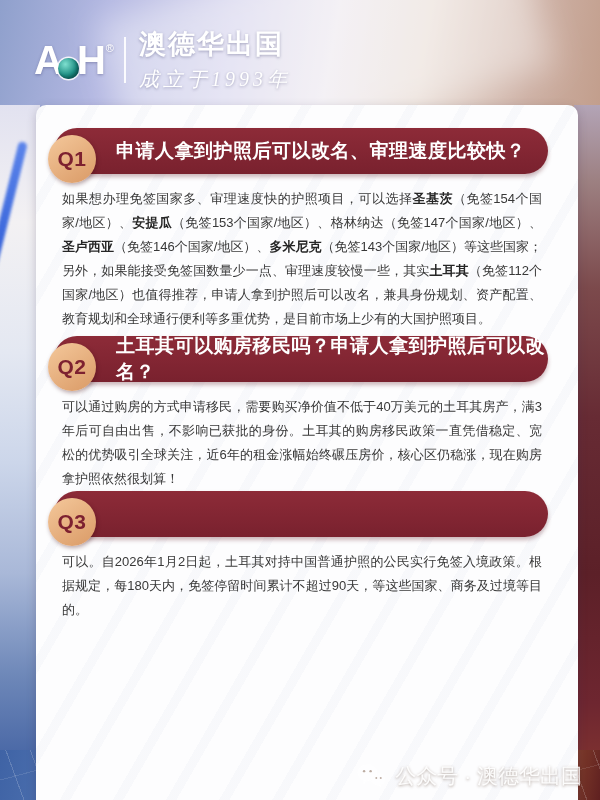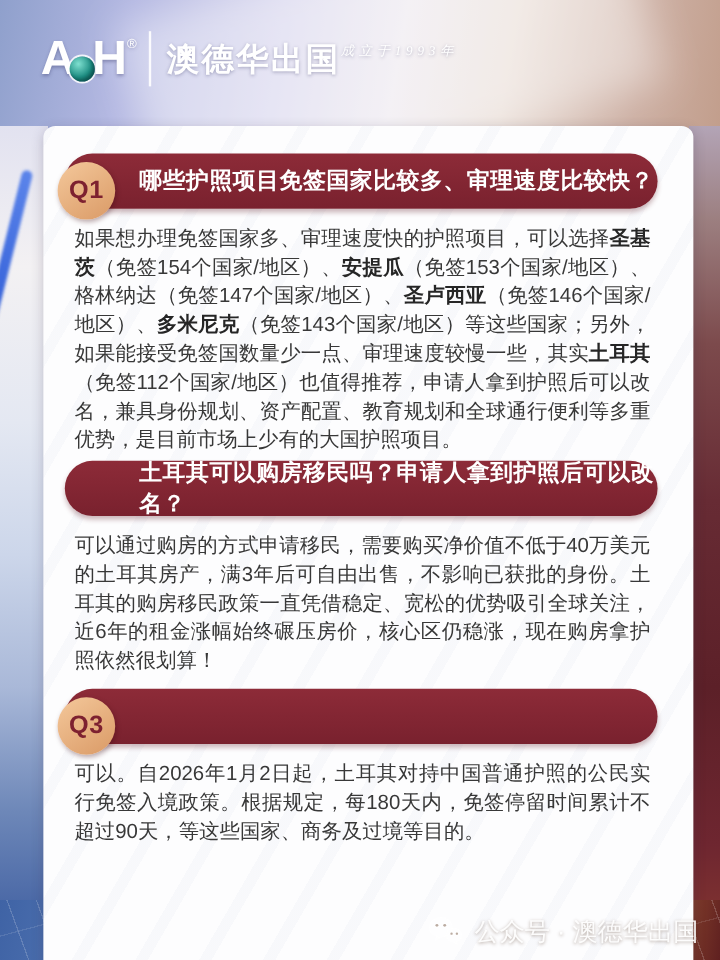--- a/index.html
+++ b/index.html
@@ -27,44 +27,44 @@
 
   
   .brandbar{position:absolute;top:26px;left:34px;display:flex;align-items:center;color:#fff;
     text-shadow:0 1px 3px rgba(40,40,90,.35);}
   .logo{display:flex;align-items:flex-end;font-weight:800;font-size:40px;line-height:1;letter-spacing:-3px;}
   .globe{display:inline-block;width:21px;height:21px;border-radius:50%;margin:0 -2px 1px -2px;
     background:radial-gradient(circle at 35% 30%,#7fe0d0,#1d8d82 55%,#0c5a54);
     box-shadow:inset -2px -2px 3px rgba(0,40,40,.4),0 0 0 1.5px rgba(255,255,255,.85);}
   .reg{font-size:11px;font-weight:400;letter-spacing:0;margin:0 0 26px 3px;}
   .divider{width:2px;height:46px;background:rgba(255,255,255,.9);margin:0 13px 0 10px;}
-  .brand-text{display:flex;flex-direction:row;}
+  .brand-text{display:flex;flex-direction:column;}
   .brand-name{font-size:27px;font-weight:800;letter-spacing:2px;}
-  .brand-tagline{font-family:"Liberation Serif",serif;font-style:italic;font-size:11px;
+  .brand-tagline{font-family:"Liberation Serif",serif;font-style:italic;font-size:20px;
     letter-spacing:4px;margin-top:4px;}
 
   
   .card{position:absolute;left:36px;top:105px;width:542px;height:785px;background:#fdfdfe;
     border-radius:10px;box-shadow:0 3px 10px rgba(60,50,80,.25);
     background-image:repeating-linear-gradient(120deg,rgba(150,165,200,.05) 0 9px,transparent 9px 46px);}
 
   section.qa{position:relative;}
   .qbar{position:relative;margin:0 30px 0 18px;height:46px;border-radius:25px;
     background:linear-gradient(180deg,#8d2b38,#79212e);
     display:flex;align-items:center;padding-left:62px;box-sizing:border-box;
     color:#fff;font-weight:700;font-size:19px;letter-spacing:.5px;
     box-shadow:0 3px 4px rgba(90,20,30,.3);}
   section.qa:nth-of-type(1) .qbar{margin-top:23px;}
   section.qa:nth-of-type(2) .qbar{margin-top:5px;}
-  section.qa:nth-of-type(3) .qbar{margin-top:11px;}
+  section.qa:nth-of-type(3) .qbar{}
   .qbadge{position:absolute;left:-6px;top:7px;width:48px;height:48px;border-radius:50%;
     background:linear-gradient(145deg,#f4c89b,#da9a66);color:#7d2130;
     font-size:21px;font-weight:800;display:flex;align-items:center;justify-content:center;
     box-shadow:1px 2px 4px rgba(60,10,15,.35);}
-  .answer{margin:13px 36px 0 26px;font-size:17px;line-height:24px;color:#383838;
+  .answer{margin:13px 36px 0 26px;font-size:13px;line-height:24px;color:#383838;
     text-align:justify;}
   .answer .b{font-weight:700;color:#262626;}
 
   
   .footer{position:absolute;right:18px;bottom:10px;display:flex;align-items:center;gap:9px;
     color:rgba(255,255,255,.92);font-size:21px;text-shadow:0 1px 3px rgba(60,30,10,.4);margin-top:47px;}
   .wechat-icon{width:30px;height:26px;opacity:.9;}
 </style>
 </head>
 <body>
@@ -92,27 +92,28 @@
       <span class="brand-name">澳德华出国</span>
       <span class="brand-tagline">成立于1993年</span>
     </div>
   </div>
 
   <div class="card">
 
     <section class="qa">
       <div class="qbar">
         <span class="qbadge">Q1</span>
-        <span class="qtitle">哪些护照项目免签国家比较多、审理速度比较快？</span>
+        <span class="qtitle">申请人拿到护照后可以改名、审理速度比较快？</span>
       </div>
       <p class="answer"><span>如果想办理免签国家多、审理速度快的护照项目，可以选择</span><span class="b">圣基茨</span><span>（免签154个国家/地区）、</span><span class="b">安提瓜</span><span>（免签153个国家/地区）、格林纳达（免签147个国家/地区）、</span><span class="b">圣卢西亚</span><span>（免签146个国家/地区）、</span><span class="b">多米尼克</span><span>（免签143个国家/地区）等这些国家；另外，如果能接受免签国数量少一点、审理速度较慢一些，其实</span><span class="b">土耳其</span><span>（免签112个国家/地区）也值得推荐，申请人拿到护照后可以改名，兼具身份规划、资产配置、教育规划和全球通行便利等多重优势，是目前市场上少有的大国护照项目。</span></p>
     </section>
 
     <section class="qa">
       <div class="qbar">
+        <span class="qbadge">Q2</span>
         <span class="qtitle">土耳其可以购房移民吗？申请人拿到护照后可以改名？</span>
       </div>
       <p class="answer"><span>可以通过购房的方式申请移民，需要购买净价值不低于40万美元的土耳其房产，满3年后可自由出售，不影响已获批的身份。土耳其的购房移民政策一直凭借稳定、宽松的优势吸引全球关注，近6年的租金涨幅始终碾压房价，核心区仍稳涨，现在购房拿护照依然很划算！</span></p>
     </section>
 
     <section class="qa">
       <div class="qbar">
         <span class="qbadge">Q3</span>
       </div>
       <p class="answer"><span>可以。自2026年1月2日起，土耳其对持中国普通护照的公民实行免签入境政策。根据规定，每180天内，免签停留时间累计不超过90天，等这些国家、商务及过境等目的。</span></p>

